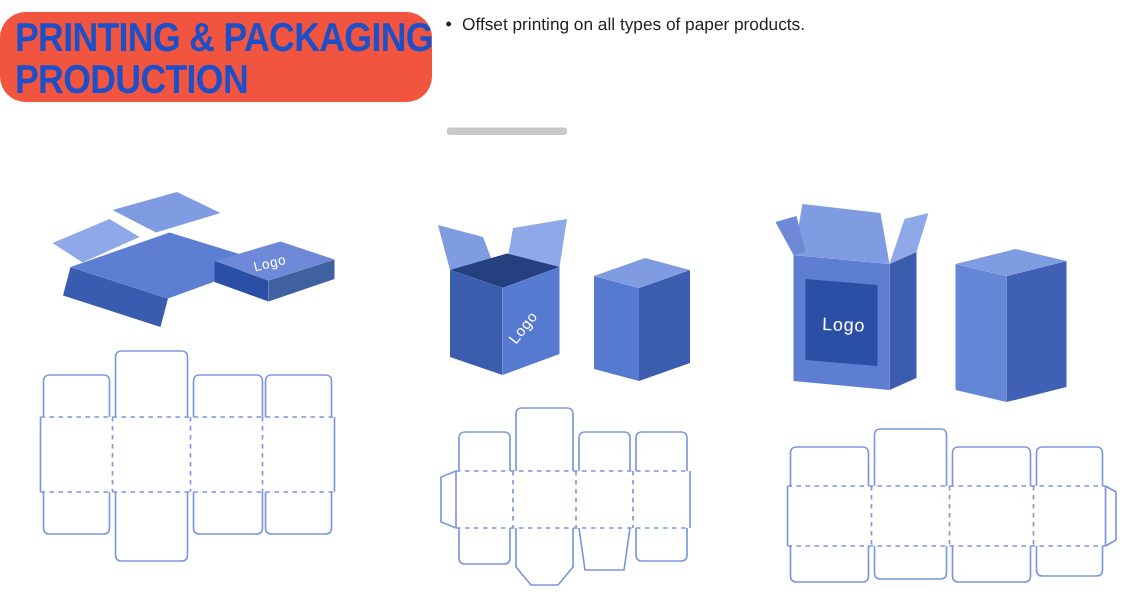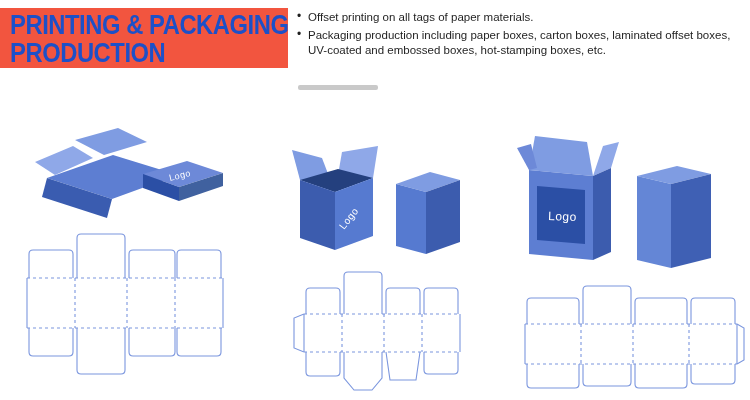--- a/index.html
+++ b/index.html
@@ -4,20 +4,21 @@
 <style>
   html, body { margin: 0; padding: 0; }
   body {
     width: 750px; height: 400px; position: relative;
     background: #ffffff; overflow: hidden;
     font-family: "Liberation Sans", sans-serif;
   }
   .banner {
     position: absolute; left: 0; top: 8px; width: 288px; height: 60px;
     background: #f2553f;
+    border-radius: 17px;
   }
   .title {
     position: absolute; left: 10px; top: 3px; margin: 0;
     color: #1d50c8; font-weight: 700; font-size: 27px; line-height: 28px;
     letter-spacing: -0.5px;
     transform: scaleX(0.88); transform-origin: left top;
     white-space: nowrap;
   }
   .title span { display: block; }
   .bullets {
@@ -43,22 +44,21 @@
 <body>
 
 <div class="banner">
   <h1 class="title">
     <span>PRINTING &amp; PACKAGING</span>
     <span>PRODUCTION</span>
   </h1>
 </div>
 
 <ul class="bullets">
-  <li>Offset printing on all tags of paper materials.</li>
-  <li>Packaging production including paper boxes, carton boxes, laminated offset boxes, UV-coated and embossed boxes, hot-stamping boxes, etc.</li>
+  <li>Offset printing on all types of paper products.</li>
 </ul>
 <div class="underline"></div>
 
 <svg class="panel panel-1" width="225" height="270" viewBox="0 0 225 270">
   <g>
     <polygon points="60,18 103,6 132,20 89,33" fill="#7f9ce2"></polygon>
     <polygon points="20,40 58,24 78,36 40,53" fill="#8fa8e8"></polygon>
     <polygon points="32,56 98,33 163,53 97,77" fill="#5d7ed2"></polygon>
     <polygon points="32,56 97,77 92,96 27,75" fill="#3a5cb0"></polygon>
     <polygon points="128,52 172,39 208,51 164,65" fill="#6d89d8"></polygon>

